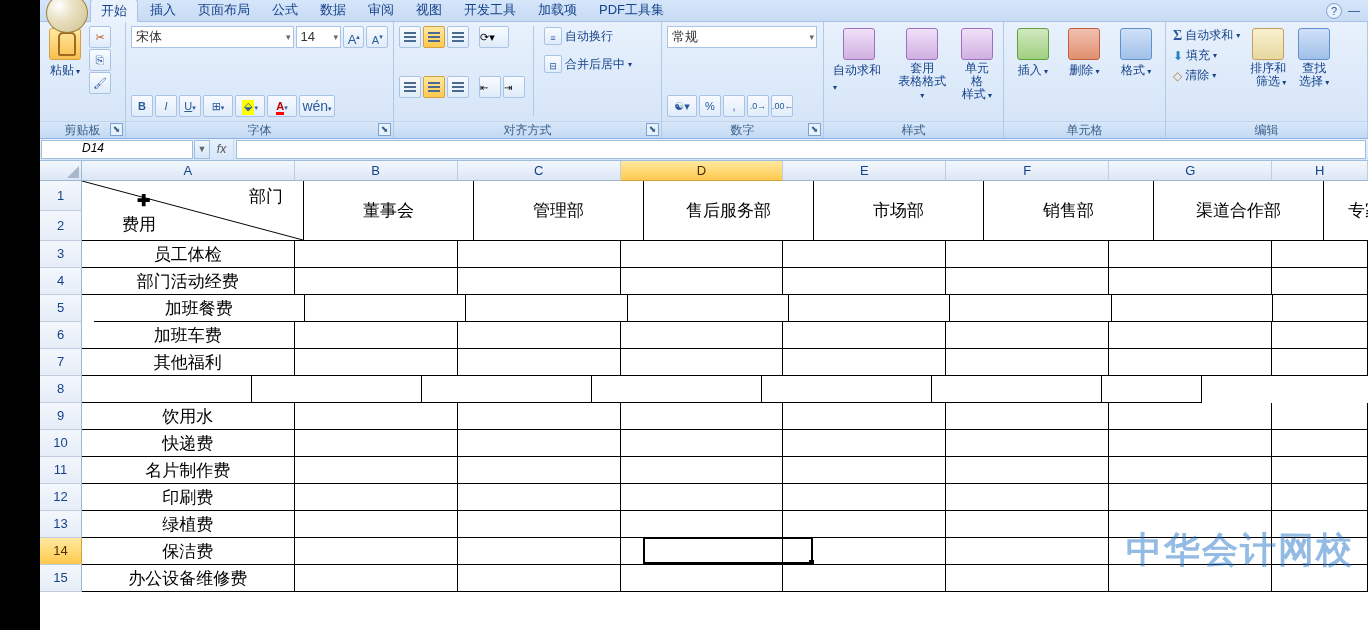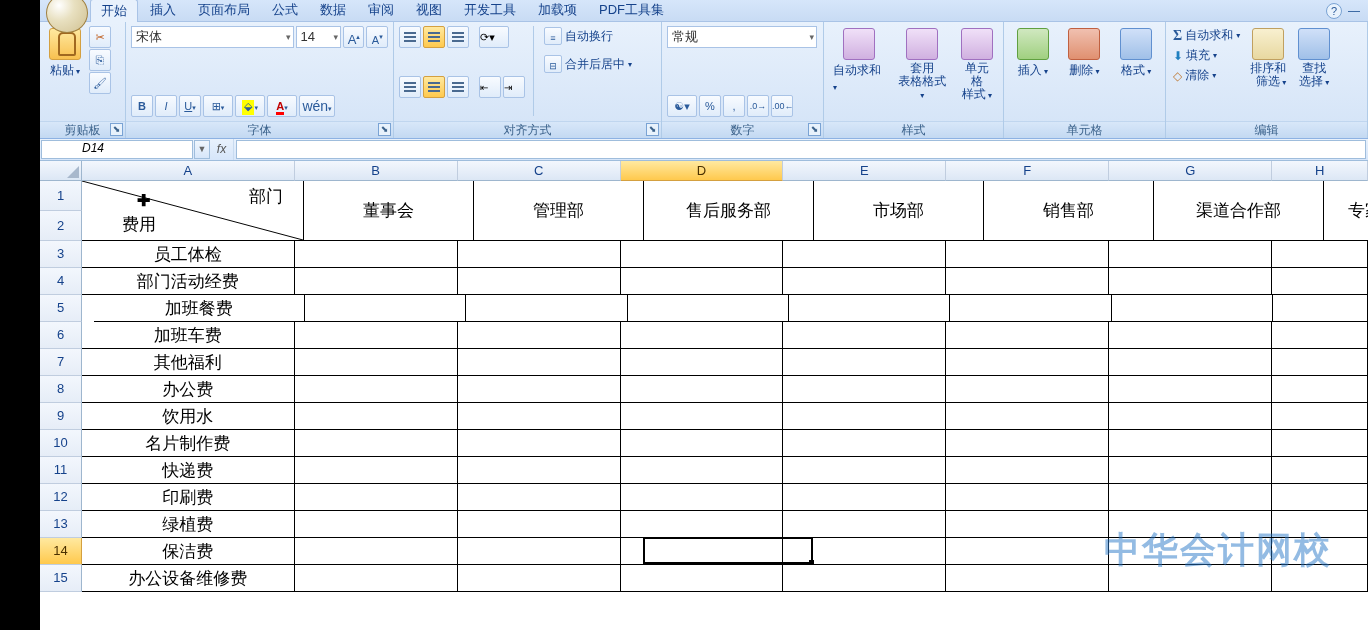--- a/index.html
+++ b/index.html
@@ -65,21 +65,21 @@
   .crow { display:flex; height: 30px; }
   .cell { border-right:1px solid #d0d7e5; border-bottom:1px solid #000; font-size: 17px; text-align:center; display:flex; align-items:center; justify-content:center; overflow:visible; white-space:nowrap; }
   .cell.br { border-right:1px solid #000; }
   .diag { position: relative; }
   .diag svg { position:absolute; top:0; left:0; width:100%; height:100%; }
   .diag .t1 { position:absolute; top: 4px; right: 20px; font-size:17px; }
   .diag .t2 { position:absolute; bottom: 4px; left: 40px; font-size:17px; }
   .cursor-plus { position:absolute; font-size: 16px; font-weight: bold; color: #000; }
   .active-cell { position:absolute; border: 2px solid #000; background: transparent; pointer-events:none; }
   .active-cell::after { content:""; position:absolute; right:-3px; bottom:-3px; width:5px; height:5px; background:#000; }
-  .watermark { position:absolute; right: 36px; bottom: 55px; font-size: 36px; font-weight: bold; color: rgba(40,120,200,0.5); pointer-events:none; letter-spacing: 2px; }
+  .watermark { position:absolute; right: 14px; bottom: 55px; font-size: 36px; font-weight: bold; color: rgba(40,120,200,0.5); pointer-events:none; letter-spacing: 2px; }
 </style>
 </head>
 <body>
 
 <div class="app">
   <div class="office-btn"></div>
   <div class="menu-tabs">
     <div id="tabs-container" style="display: flex; gap: 2px;">
         <div class="tab active">开始</div>
         <div class="tab">插入</div>
@@ -358,51 +358,50 @@
           <div class="cell br" style="width: 222px;">其他福利</div>
           <div class="cell br" style="width: 170px;"></div>
           <div class="cell br" style="width: 170px;"></div>
           <div class="cell br" style="width: 170px;"></div>
           <div class="cell br" style="width: 170px;"></div>
           <div class="cell br" style="width: 170px;"></div>
           <div class="cell br" style="width: 170px;"></div>
           <div class="cell br" style="width: 100px;"></div>
         </div>
         <div class="crow short">
-          <div class="cell br" style="width: 222px;">办公费</div>
           <div class="cell br" style="width: 170px;"></div>
           <div class="cell br" style="width: 170px;"></div>
           <div class="cell br" style="width: 170px;"></div>
           <div class="cell br" style="width: 170px;"></div>
           <div class="cell br" style="width: 170px;"></div>
           <div class="cell br" style="width: 170px;"></div>
           <div class="cell br" style="width: 100px;"></div>
         </div>
         <div class="crow short">
           <div class="cell br" style="width: 222px;">饮用水</div>
           <div class="cell br" style="width: 170px;"></div>
           <div class="cell br" style="width: 170px;"></div>
           <div class="cell br" style="width: 170px;"></div>
           <div class="cell br" style="width: 170px;"></div>
           <div class="cell br" style="width: 170px;"></div>
           <div class="cell br" style="width: 170px;"></div>
           <div class="cell br" style="width: 100px;"></div>
         </div>
         <div class="crow short">
+          <div class="cell br" style="width: 222px;">快递费</div>
+          <div class="cell br" style="width: 170px;"></div>
+          <div class="cell br" style="width: 170px;"></div>
+          <div class="cell br" style="width: 170px;"></div>
+          <div class="cell br" style="width: 170px;"></div>
+          <div class="cell br" style="width: 170px;"></div>
+          <div class="cell br" style="width: 170px;"></div>
+          <div class="cell br" style="width: 100px;"></div>
+        </div>
+        <div class="crow short">
           <div class="cell br" style="width: 222px;">名片制作费</div>
-          <div class="cell br" style="width: 170px;"></div>
-          <div class="cell br" style="width: 170px;"></div>
-          <div class="cell br" style="width: 170px;"></div>
-          <div class="cell br" style="width: 170px;"></div>
-          <div class="cell br" style="width: 170px;"></div>
-          <div class="cell br" style="width: 170px;"></div>
-          <div class="cell br" style="width: 100px;"></div>
-        </div>
-        <div class="crow short">
-          <div class="cell br" style="width: 222px;">快递费</div>
           <div class="cell br" style="width: 170px;"></div>
           <div class="cell br" style="width: 170px;"></div>
           <div class="cell br" style="width: 170px;"></div>
           <div class="cell br" style="width: 170px;"></div>
           <div class="cell br" style="width: 170px;"></div>
           <div class="cell br" style="width: 170px;"></div>
           <div class="cell br" style="width: 100px;"></div>
         </div>
         <div class="crow short">
           <div class="cell br" style="width: 222px;">印刷费</div>

